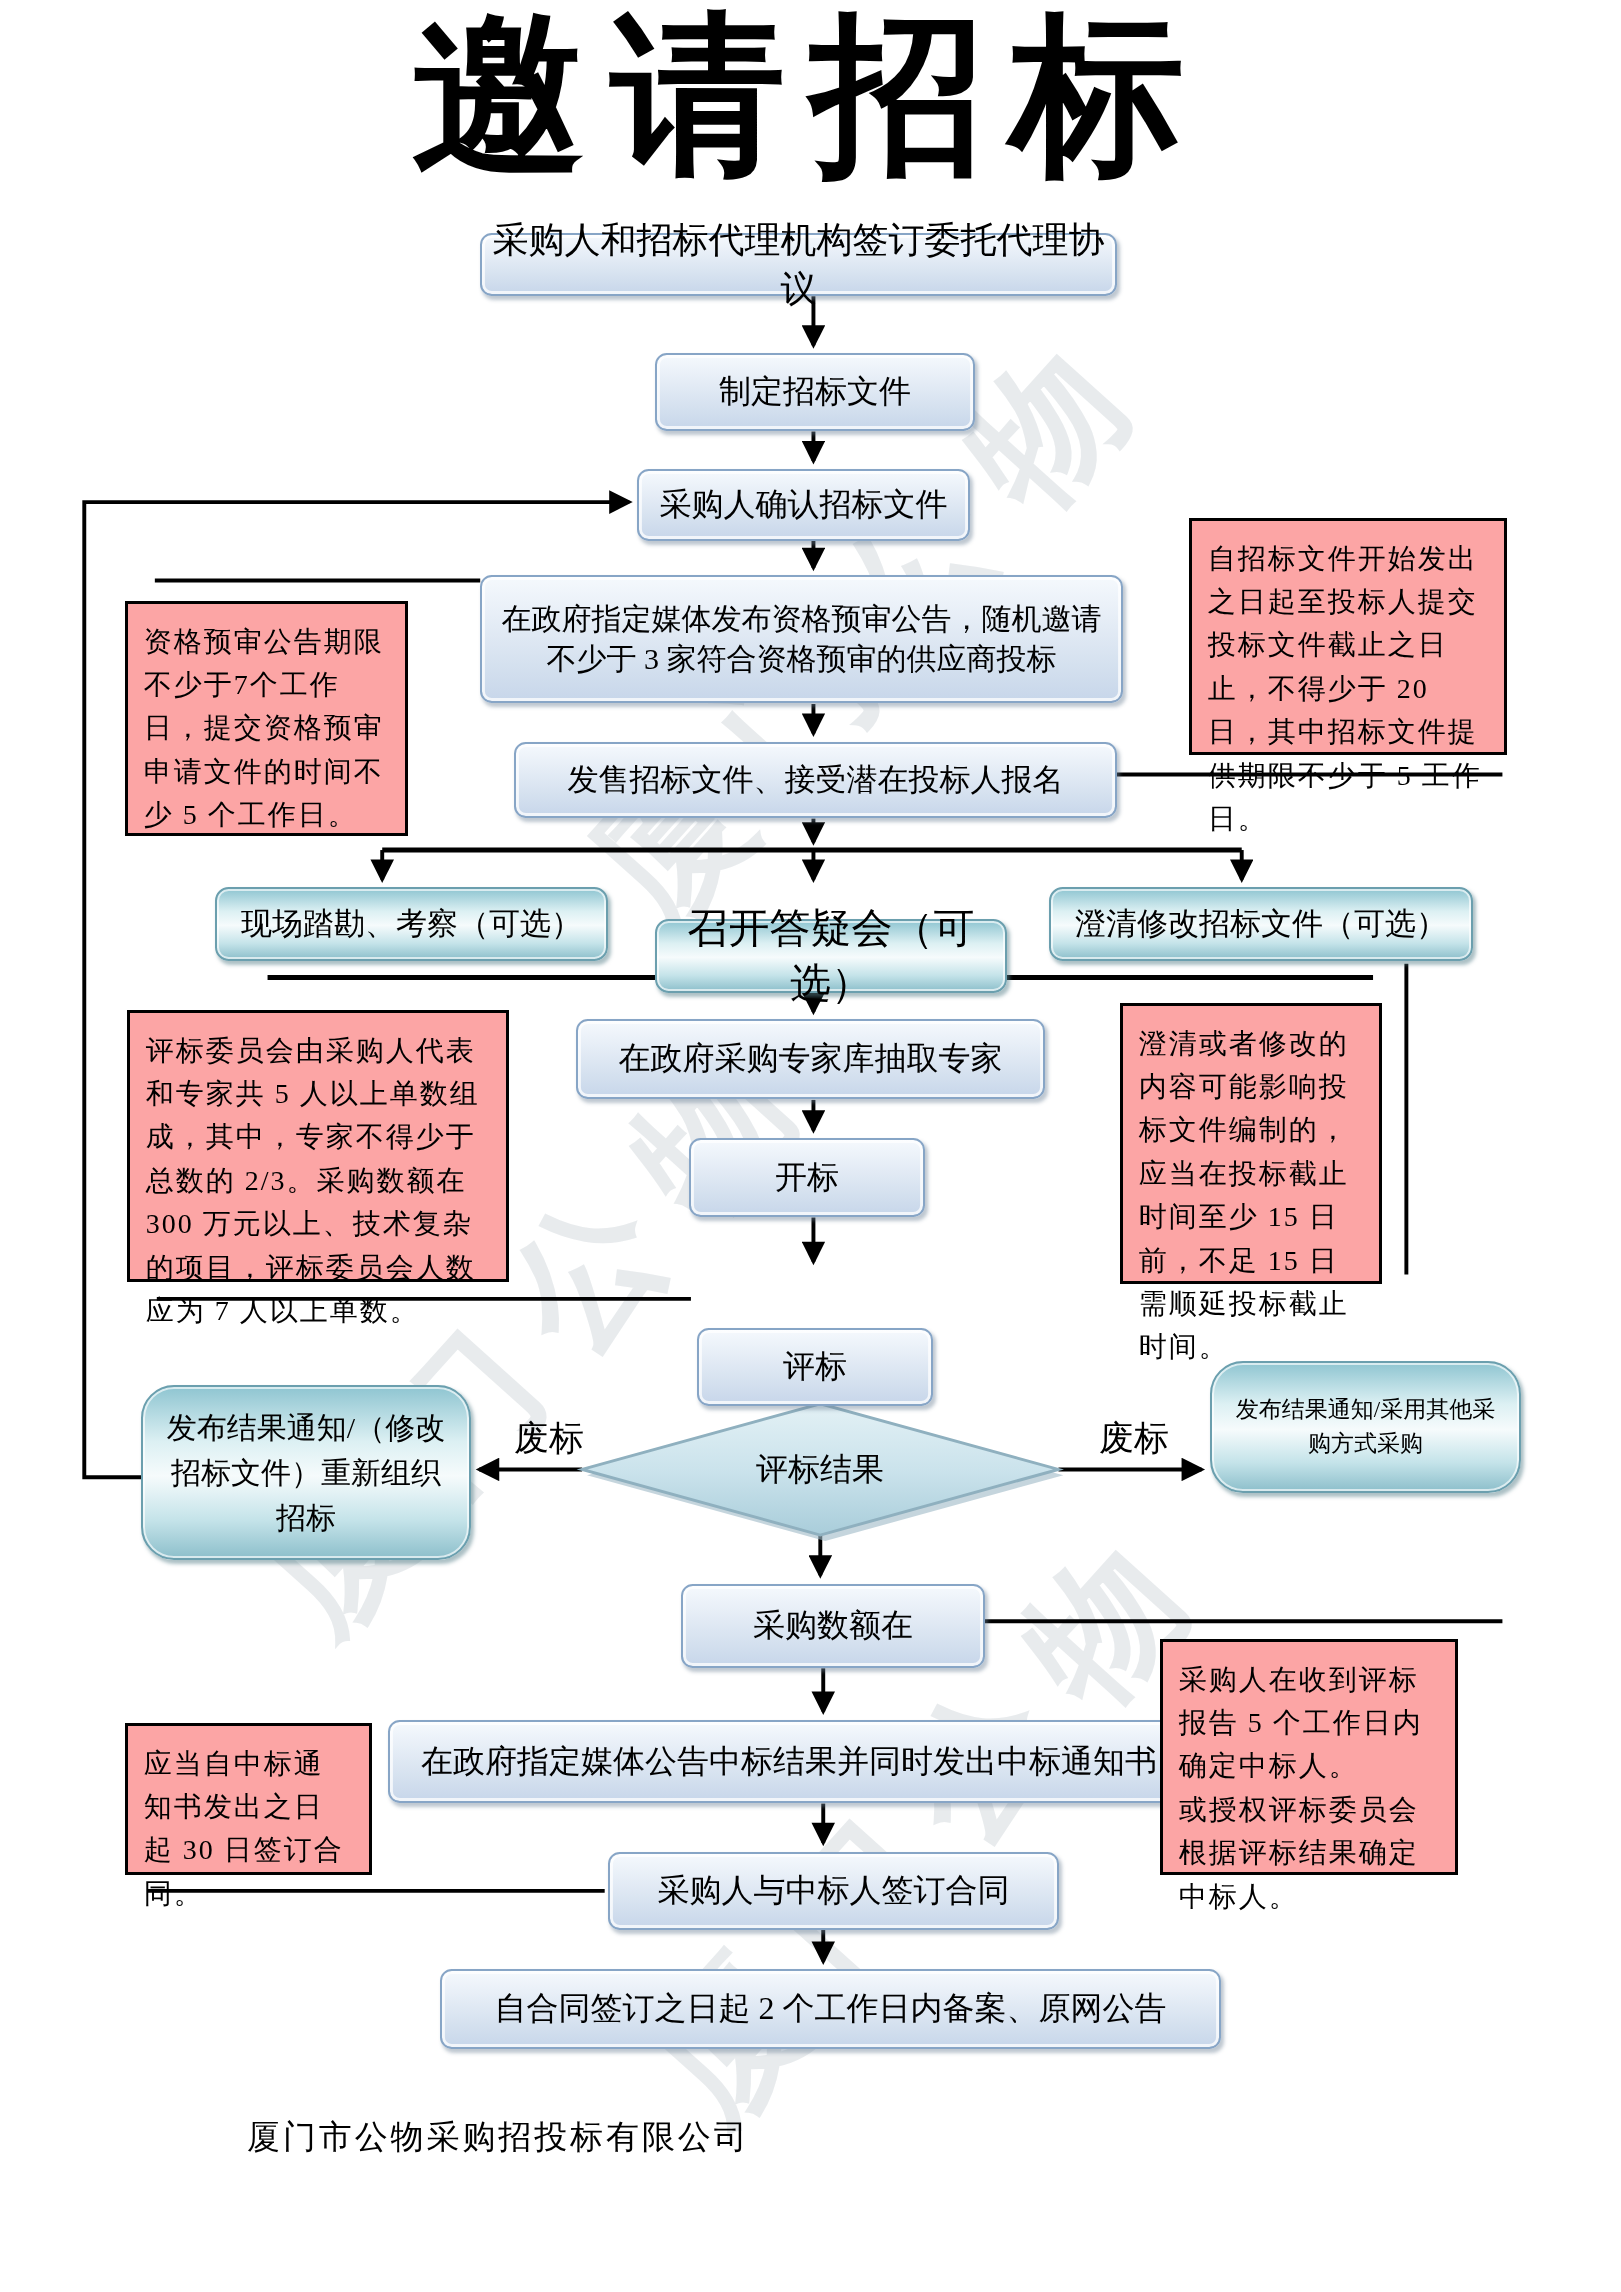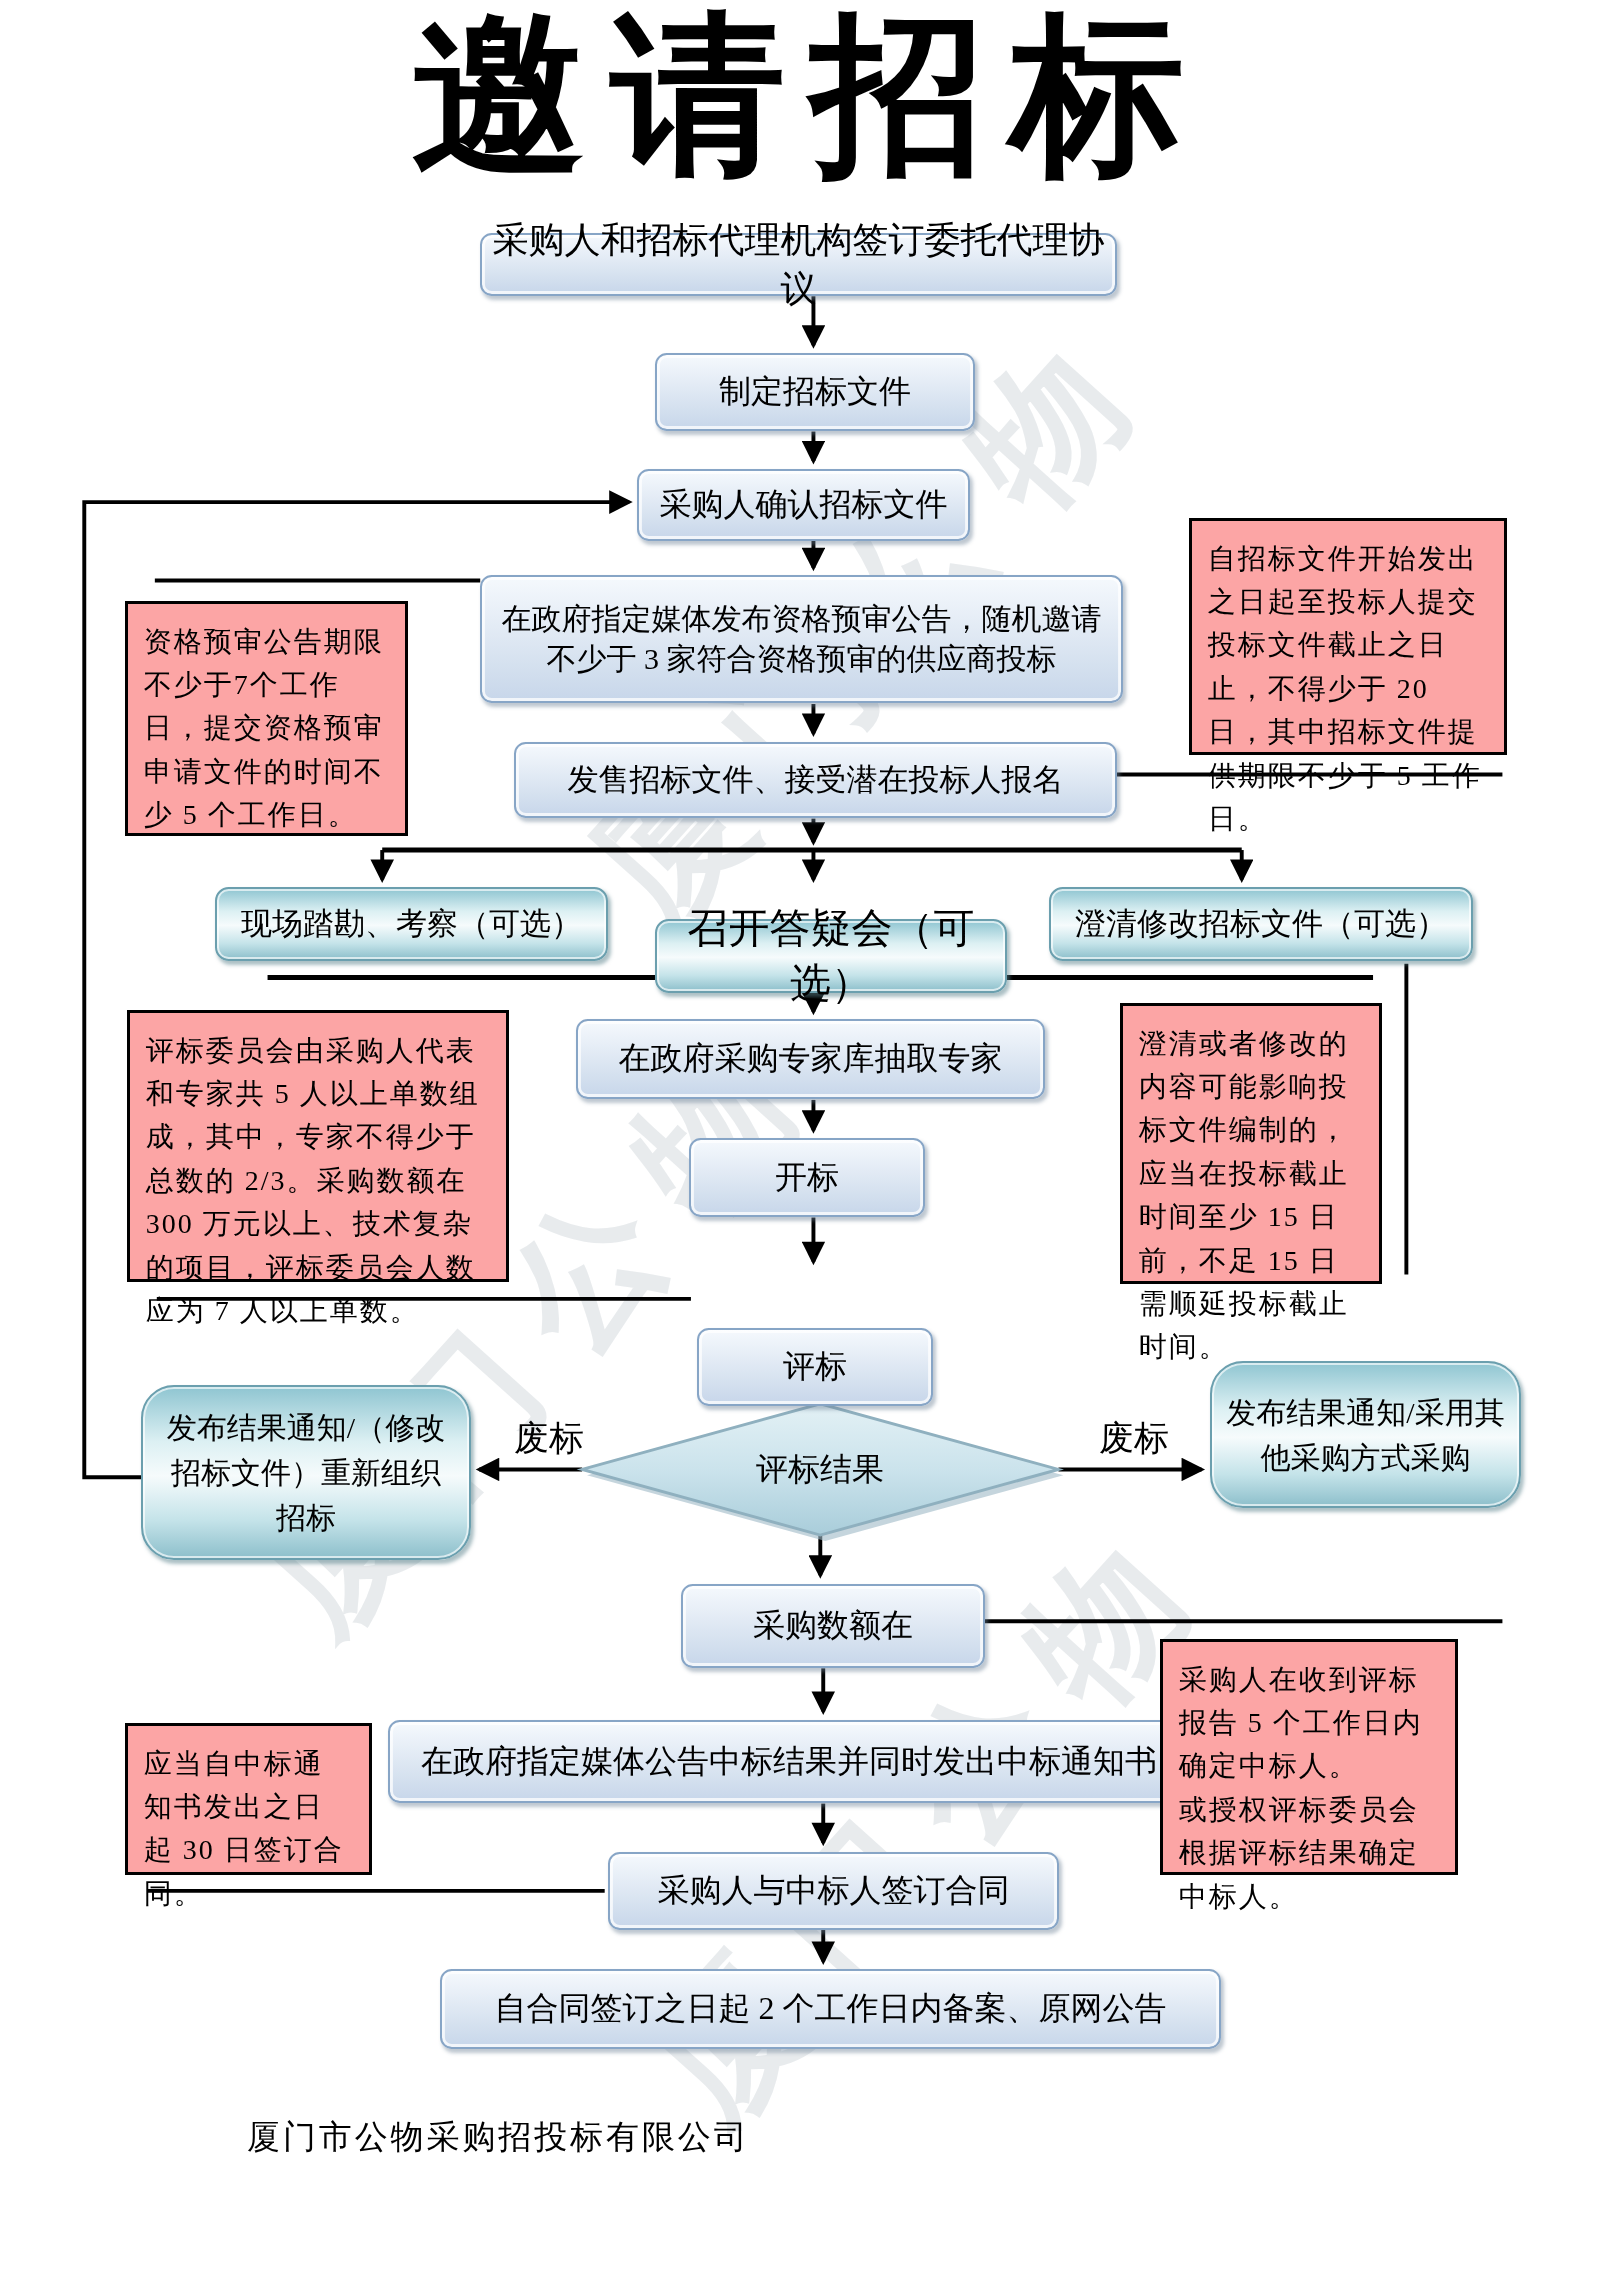--- a/index.html
+++ b/index.html
@@ -166,21 +166,21 @@
   <div class="node blue" style="left:576px;top:1019px;width:469px;height:80px;font-size:32px;">在政府采购专家库抽取专家</div>
 
   <div class="node blue" style="left:689px;top:1138px;width:236px;height:79px;font-size:32px;">开标</div>
 
   <div class="node blue" style="left:697px;top:1328px;width:236px;height:78px;font-size:32px;">评标</div>
 
   <div class="diamond-text" style="left:582px;top:1404px;width:476px;height:131px;">评标结果</div>
 
   <div class="node teal teal-big" style="left:141px;top:1385px;width:330px;height:175px;font-size:30px;line-height:1.5;padding:0 13.7px;">发布结果通知/（修改招标文件）重新组织招标</div>
 
-  <div class="node teal teal-big" style="left:1210px;top:1361px;width:311px;height:147px;font-size:30px;line-height:1.5;padding:0 13.7px;">发布结果通知/采用其他采购方式采购</div>
+  <div class="node teal teal-big" style="left:1210px;top:1361px;width:311px;height:132px;font-size:23px;line-height:1.5;padding:0 13.7px;">发布结果通知/采用其他采购方式采购</div>
 
   <div class="edge-label" style="left:495px;top:1415px;width:108px;">废标</div>
 
   <div class="edge-label" style="left:1080px;top:1415px;width:108px;">废标</div>
 
   <div class="node blue" style="left:681px;top:1584px;width:304px;height:84px;font-size:32px;">采购数额在</div>
 
   <div class="node blue" style="left:388px;top:1720px;width:802px;height:83px;font-size:32px;">在政府指定媒体公告中标结果并同时发出中标通知书</div>
 
   <div class="node blue" style="left:608px;top:1852px;width:451px;height:78px;font-size:32px;">采购人与中标人签订合同</div>

